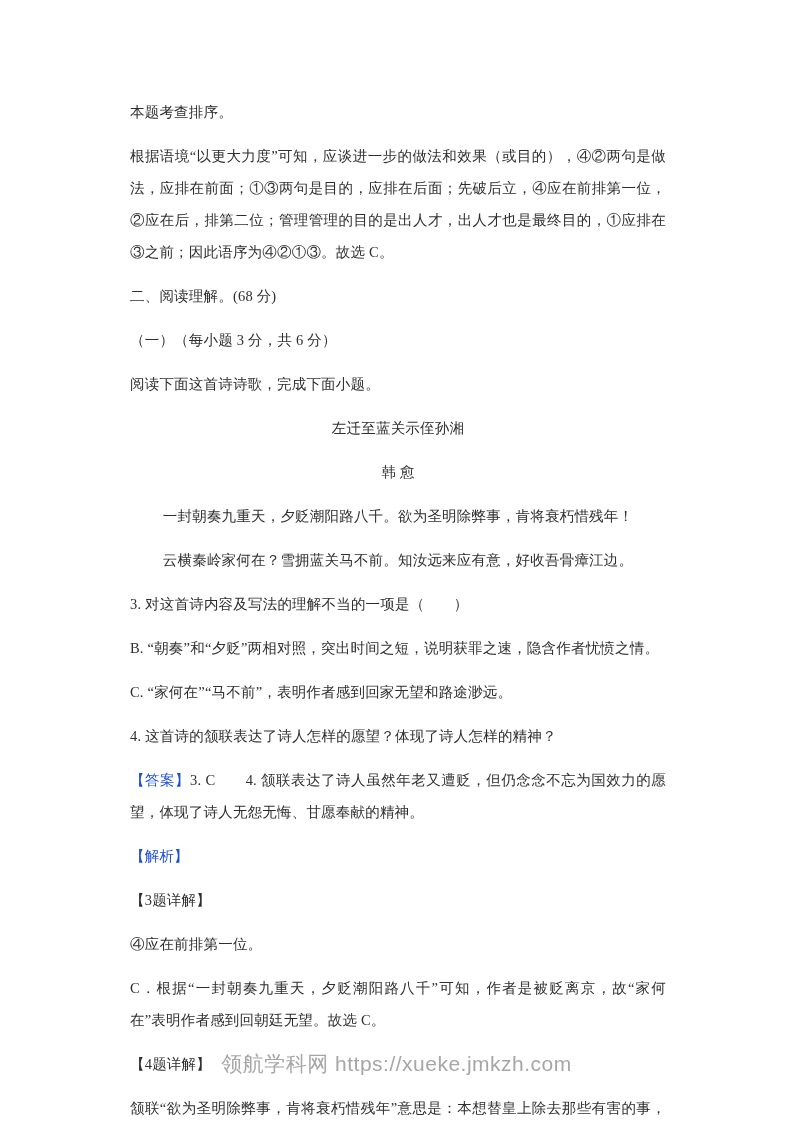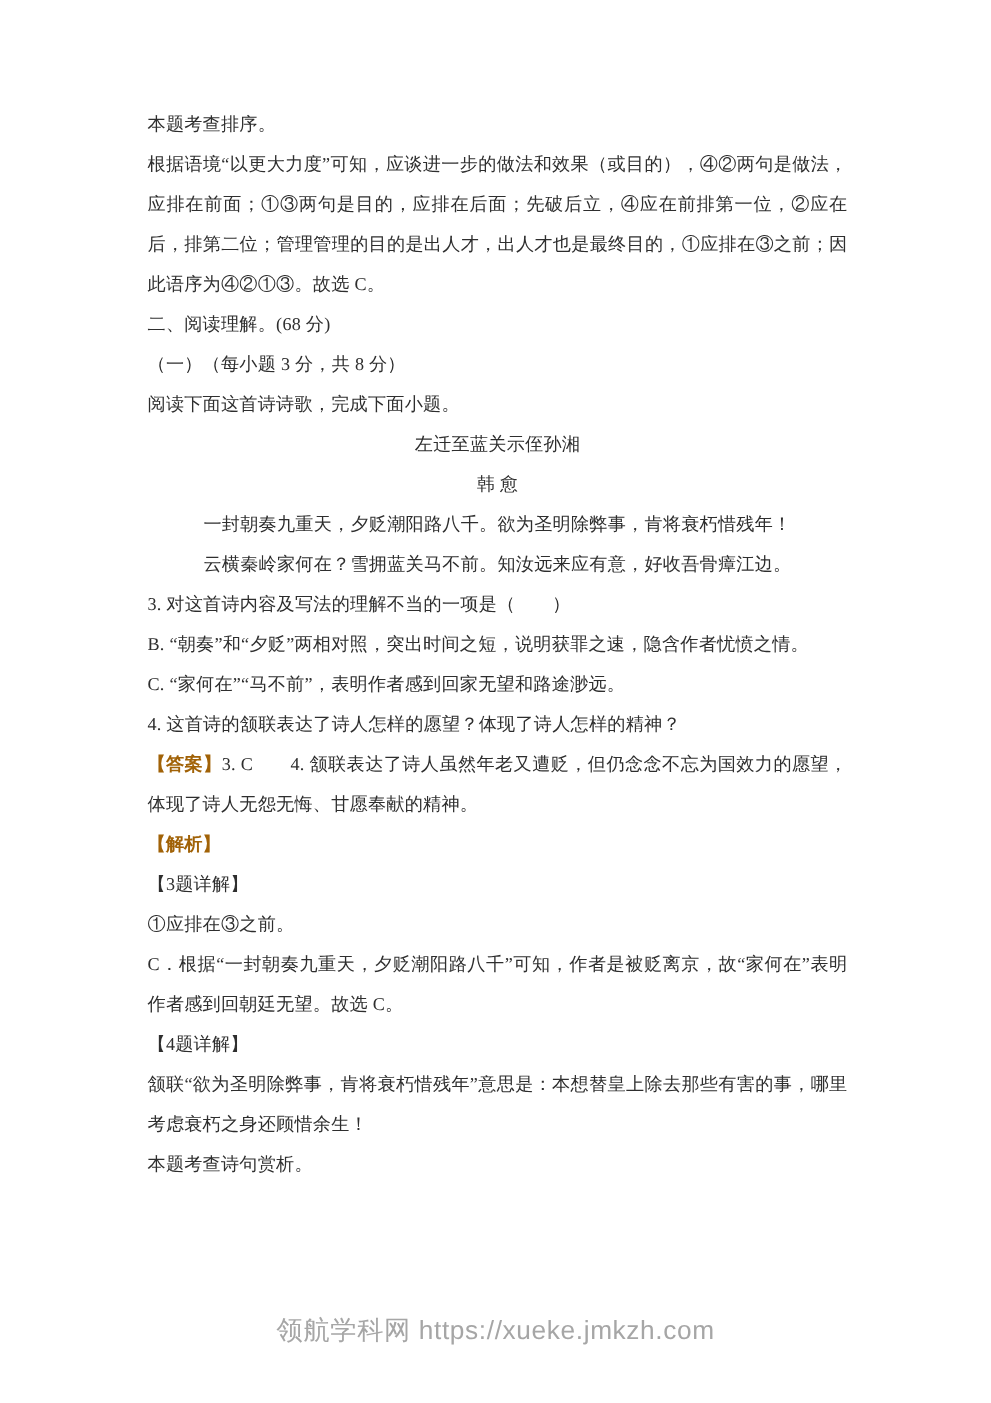--- a/index.html
+++ b/index.html
@@ -15,33 +15,32 @@
     font-family: "Liberation Serif", "DejaVu Serif", serif;
     color: #2e2e2e;
   }
   .page {
     position: absolute;
     top: 84px;
     left: 118px;
     width: 560px;
   }
   .page p {
-    margin: 0;
+    margin: 12px;
     padding: 0;
     font-size: 14.5px;
     line-height: 32px;
     text-align: justify;
     letter-spacing: 0.2px;
   }
   .page p.center {
     text-align: center;
   }
   .label-blue {
-    color: #a16207;
-    font-weight: bold;
+    color: #1d4ed8;
   }
   .watermark {
     position: absolute;
     top: 1050px;
     left: 0;
     width: 793px;
     text-align: center;
     font-family: "Liberation Sans", "DejaVu Sans", sans-serif;
     font-size: 21px;
     color: #a6a6a6;
@@ -50,39 +49,39 @@
 </style>
 </head>
 <body>
 
 <div class="page">
 
   <p>本题考查排序。</p>
   <p>根据语境“以更大力度”可知，应谈进一步的做法和效果（或目的），④②两句是做法，应排在前面；①③两句是目的，应排在后面；先破后立，④应在前排第一位，②应在后，排第二位；管理管理的目的是出人才，出人才也是最终目的，①应排在③之前；因此语序为④②①③。故选 C。</p>
 
   <p>二、阅读理解。(68 分)</p>
-  <p>（一）（每小题 3 分，共 8 分）</p>
+  <p>（一）（每小题 3 分，共 6 分）</p>
   <p>阅读下面这首诗诗歌，完成下面小题。</p>
 
   <p class="center">左迁至蓝关示侄孙湘</p>
   <p class="center">韩  愈</p>
   <p class="center">一封朝奏九重天，夕贬潮阳路八千。欲为圣明除弊事，肯将衰朽惜残年！</p>
   <p class="center">云横秦岭家何在？雪拥蓝关马不前。知汝远来应有意，好收吾骨瘴江边。</p>
 
   <p>3.  对这首诗内容及写法的理解不当的一项是（　　）</p>
   <p>B.  “朝奏”和“夕贬”两相对照，突出时间之短，说明获罪之速，隐含作者忧愤之情。</p>
   <p>C.  “家何在”“马不前”，表明作者感到回家无望和路途渺远。</p>
   <p>4.  这首诗的颔联表达了诗人怎样的愿望？体现了诗人怎样的精神？</p>
 
   <p><span class="label-blue">【答案】</span><span>3. C　　4. 颔联表达了诗人虽然年老又遭贬，但仍念念不忘为国效力的愿望，体现了诗人无怨无悔、甘愿奉献的精神。</span></p>
 
   <p><span class="label-blue">【解析】</span></p>
 
   <p>【3题详解】</p>
-  <p>①应排在③之前。</p>
+  <p>④应在前排第一位。</p>
   <p>C．根据“一封朝奏九重天，夕贬潮阳路八千”可知，作者是被贬离京，故“家何在”表明作者感到回朝廷无望。故选 C。</p>
 
   <p>【4题详解】</p>
   <p>颔联“欲为圣明除弊事，肯将衰朽惜残年”意思是：本想替皇上除去那些有害的事，哪里考虑衰朽之身还顾惜余生！</p>
   <p>本题考查诗句赏析。</p>
 
 </div>
 
 <div class="watermark">领航学科网 https://xueke.jmkzh.com</div>
 

